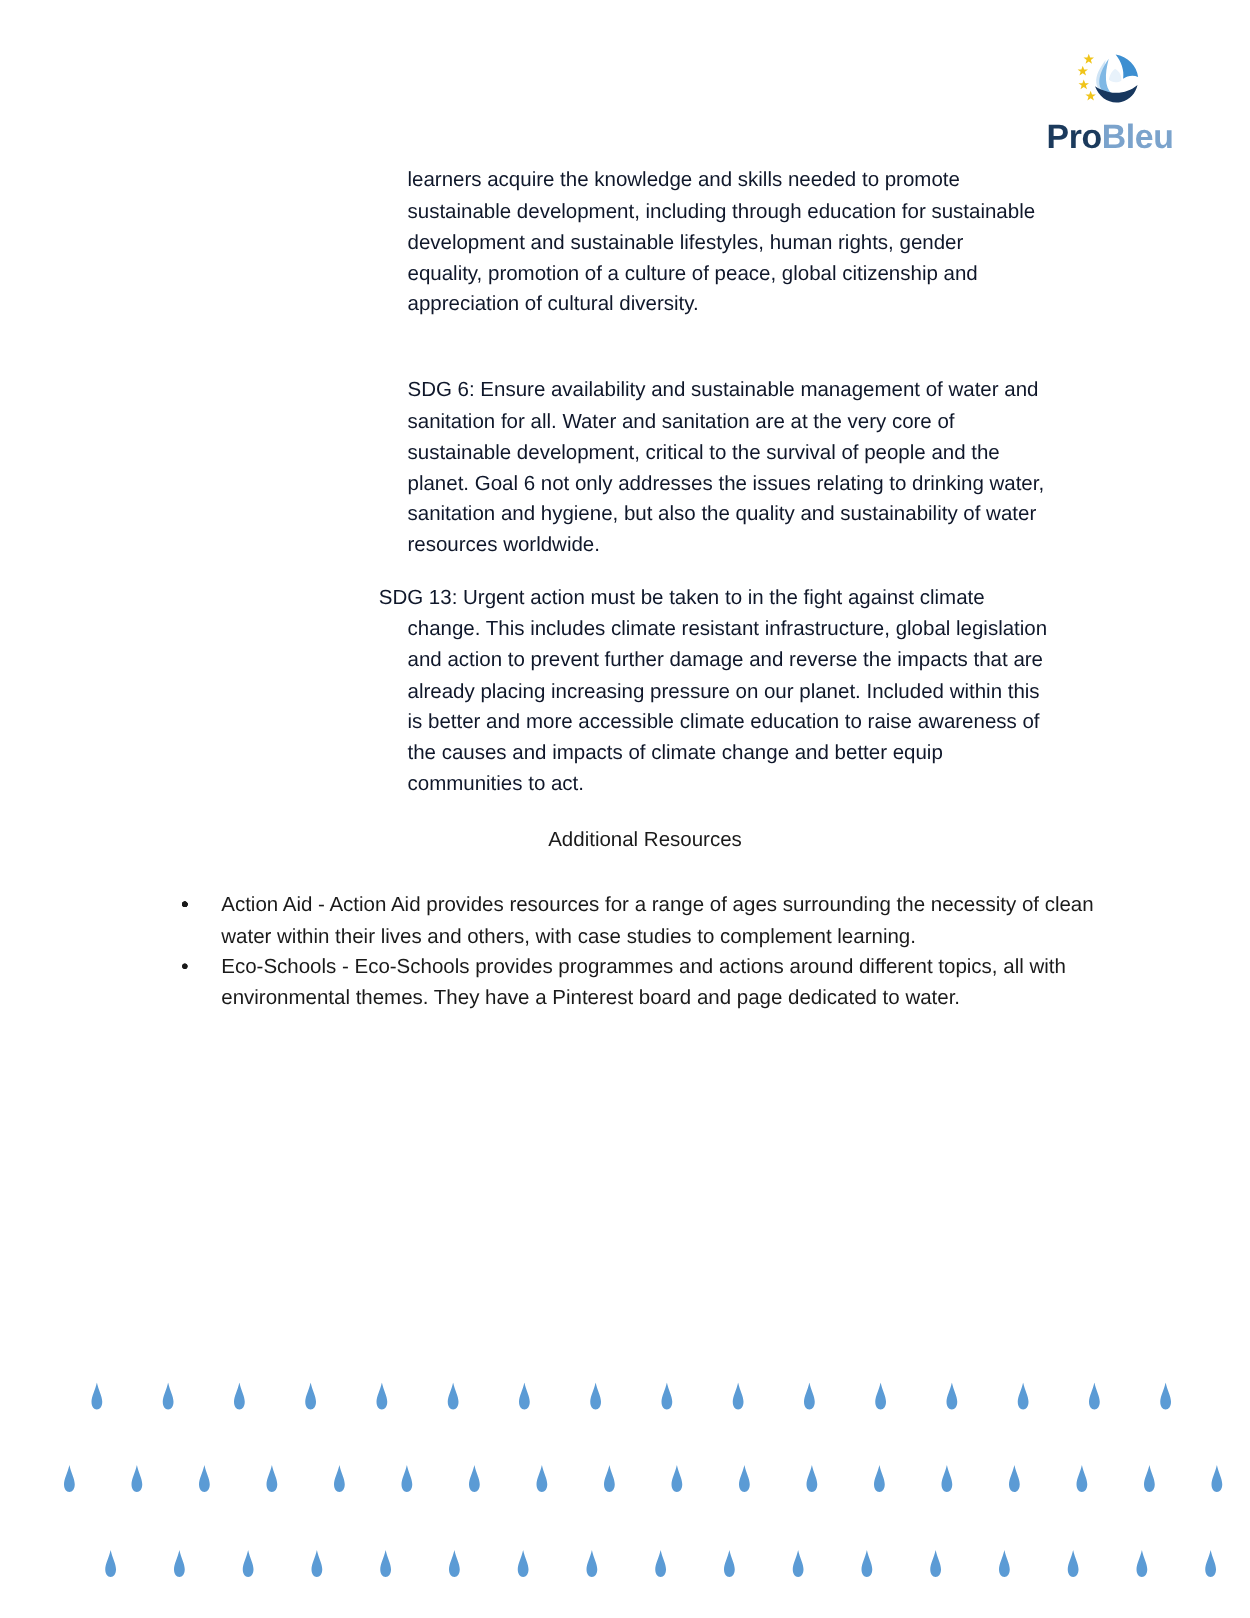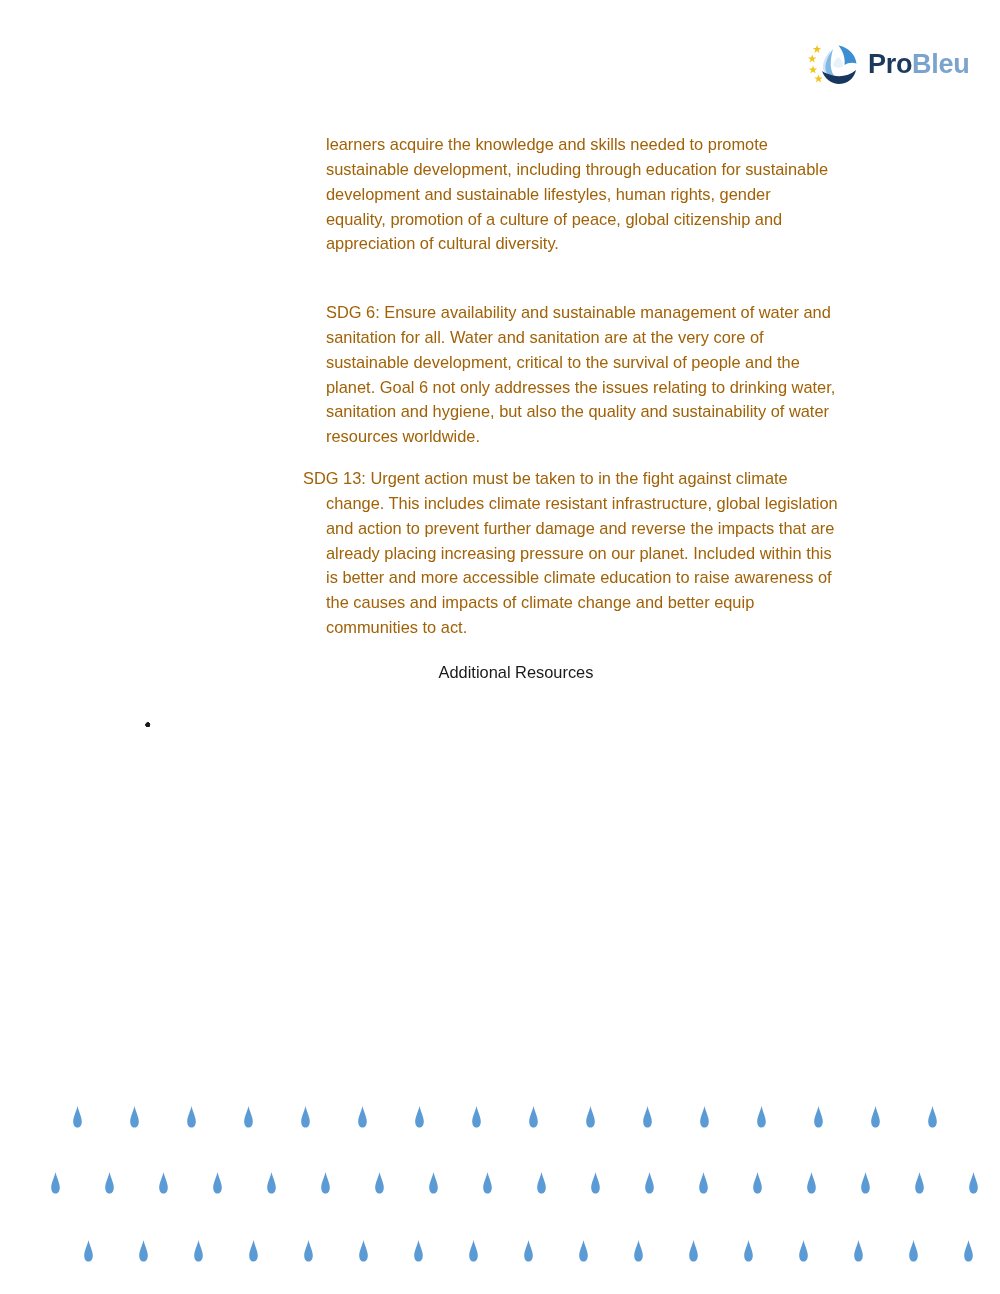--- a/index.html
+++ b/index.html
@@ -20,20 +20,21 @@
   
   .logo-block {
     position: absolute;
     top: 36px;
     left: 808px;
     width: 160px;
     height: 56px;
     display: flex;
     align-items: center;
     gap: 8px;
+    flex-direction: column;
   }
   .logo-mark {
     width: 52px;
     height: 52px;
     flex: 0 0 52px;
   }
   .logo-word {
     font-size: 27px;
     font-weight: bold;
     letter-spacing: -0.3px;
@@ -41,21 +42,21 @@
     line-height: 1;
   }
   .logo-word .pro { color: #1b3a5c; }
   .logo-word .bleu { color: #7ba3cc; }
 
   
   .para {
     position: absolute;
     font-size: 16.4px;
     line-height: 24.7px;
-    color: #a16207;
+    color: #0f172a;
     text-align: left;
   }
   .para-intro {
     left: 326px;
     top: 116px;
     width: 508px;
   }
   .para-sdg6 {
     left: 326px;
     top: 284px;
@@ -162,23 +163,23 @@
 
   <p class="para para-sdg13">SDG 13: Urgent action must be taken to in the fight against climate change. This includes climate resistant infrastructure, global legislation and action to prevent further damage and reverse the impacts that are already placing increasing pressure on our planet. Included within this is better and more accessible climate education to raise awareness of the causes and impacts of climate change and better equip communities to act.</p>
 
   <div class="section-heading">Additional Resources</div>
 
   <ul class="res-list" id="resource-list">
       <li class="res-item"><span class="res-bullet">•</span></li>
       <li class="res-item"><span class="res-bullet">•</span></li>
       <li class="res-item"><span class="res-bullet">•</span></li>
       <li class="res-item"><span class="res-bullet">•</span></li>
-      <li class="res-item"><span class="res-bullet">•</span></li>
-      <li class="res-item"><span class="res-bullet">•</span></li>
-      <li class="res-item"><span class="res-bullet">•</span></li>
+      <li class="res-item"><span class="res-bullet">•</span><span>Action Aid - Action Aid provides resources for a range of ages surrounding the necessity of clean water within their lives and others, with case studies to complement learning.</span></li>
+      <li class="res-item"><span class="res-bullet">•</span></li>
+      <li class="res-item"><span class="res-bullet">•</span><span>Eco-Schools - Eco-Schools provides programmes and actions around different topics, all with environmental themes. They have a Pinterest board and page dedicated to water.</span></li>
     </ul>
 
   <div class="droplets drop-row-1" id="drop-row-0">
       <span class="drop" style="left: 72px;"><svg viewBox="0 0 11 22" width="11" height="22" aria-hidden="true">
           <path d="M5.5 0 C4.2 6 1.2 11 1.2 15.4 C1.2 19.2 3.1 21.6 5.5 21.6 C7.9 21.6 9.8 19.2 9.8 15.4 C9.8 11 6.8 6 5.5 0 Z" fill="#5b9bd5"></path>
         </svg></span>
       <span class="drop" style="left: 129px;"><svg viewBox="0 0 11 22" width="11" height="22" aria-hidden="true">
           <path d="M5.5 0 C4.2 6 1.2 11 1.2 15.4 C1.2 19.2 3.1 21.6 5.5 21.6 C7.9 21.6 9.8 19.2 9.8 15.4 C9.8 11 6.8 6 5.5 0 Z" fill="#5b9bd5"></path>
         </svg></span>
       <span class="drop" style="left: 186px;"><svg viewBox="0 0 11 22" width="11" height="22" aria-hidden="true">

